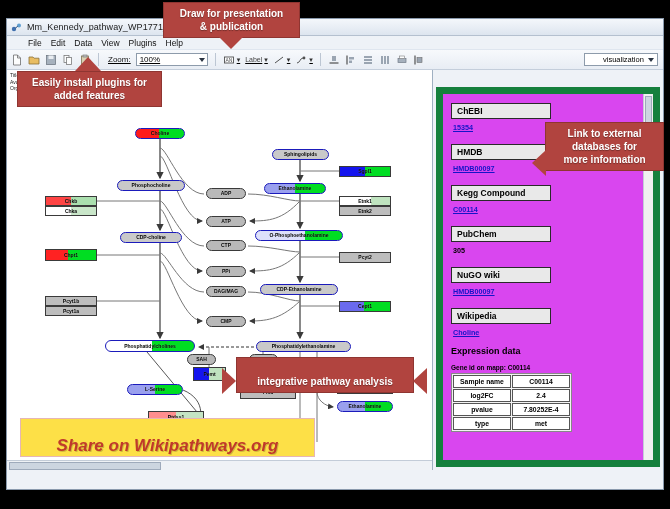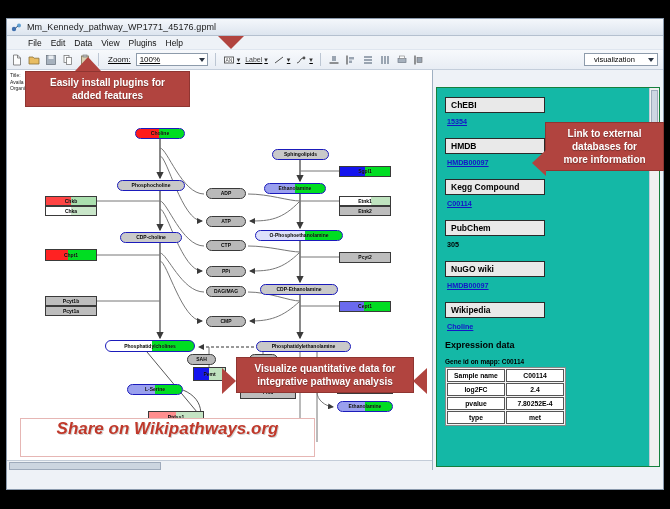--- a/index.html
+++ b/index.html
@@ -25,21 +25,21 @@
   .tb-ico svg{display:block}
   .tb-sep{width:1px;height:13px;background:#bcc6d3;margin:0 2px;flex:0 0 auto;}
   .zoom-label{font-size:8px;color:#111;margin-left:2px;}
   .zoom-box{width:72px;height:13px;background:#fff;border:1px solid #8d9bab;font-size:8px;
             display:flex;align-items:center;padding-left:3px;box-sizing:border-box;position:relative;}
   .zoom-box .arr{position:absolute;right:2px;top:4px;border-left:3px solid transparent;
             border-right:3px solid transparent;border-top:4px solid #2a3442;}
   .tb-drop{font-size:7px;color:#333;margin-left:-3px;}
   .tb-lbl{font-size:7px;color:#444;}
   .vis-box{position:absolute;right:5px;top:3px;width:74px;height:13px;background:#fff;border:1px solid #8d9bab;
-           font-size:7.5px;display:flex;align-items:center;padding-left:9px;box-sizing:border-box;}
+           font-size:7.5px;display:flex;align-items:center;padding-left:18px;box-sizing:border-box;}
   .vis-box .arr{position:absolute;right:3px;top:4px;border-left:3px solid transparent;
             border-right:3px solid transparent;border-top:4px solid #2a3442;}
 
   
   .content{position:absolute;left:0;top:51px;right:0;bottom:19px;display:flex;}
   .canvas{position:relative;width:425px;background:#fff;border-right:1px solid #9fb0c2;overflow:hidden;}
   .sidepanel{flex:1;background:#eef2f7;position:relative;overflow:hidden;}
 
   
   .pw-meta{position:absolute;left:3px;top:2px;font-size:5px;color:#222;line-height:6.5px;}
@@ -60,32 +60,32 @@
   .callout{position:absolute;background:#b1443f;color:#fff;font-weight:bold;text-align:center;
            font-size:10px;line-height:13px;border:1px solid #8f3531;padding:4px 7px;box-sizing:border-box;
            z-index:40;text-shadow:0 1px 1px rgba(0,0,0,.35);}
   .arrow-down{position:absolute;width:0;height:0;border-left:13px solid transparent;
            border-right:13px solid transparent;border-top:13px solid #b1443f;z-index:40;}
   .arrow-up{position:absolute;width:0;height:0;border-left:13px solid transparent;
            border-right:13px solid transparent;border-bottom:14px solid #b1443f;z-index:40;}
   .arrow-left{position:absolute;width:0;height:0;border-top:13px solid transparent;
            border-bottom:13px solid transparent;border-right:14px solid #b1443f;z-index:40;}
   .share{position:absolute;left:20px;top:418px;width:293px;height:37px;border:1px solid #e6b6b4;
-         background:#ffffff;display:flex;align-items:flex-start;justify-content:center;z-index:42;}
+         background:#fde047;display:flex;align-items:flex-end;justify-content:center;z-index:42;}
   .share span{font-size:17px;font-weight:bold;font-style:italic;color:#c0392b;
          text-shadow:1px 1px 0 rgba(0,0,0,.18);}
 
   
   .tabs{display:flex;align-items:flex-end;height:15px;padding-left:8px;gap:1px;
         border-bottom:1px solid #9aa8b8;background:#eef2f7;}
   .tab{font-size:7.5px;padding:2px 4px 1px;border:1px solid #9aa8b8;border-bottom:none;
        background:linear-gradient(#fbfcfe,#e3e9f1);color:#111;white-space:nowrap;}
   .tab.active{background:#fff;font-weight:bold;padding-bottom:2px;margin-bottom:-1px;}
-  .bp-scroll{position:absolute;left:3px;top:17px;right:3px;bottom:3px;background:#14b8a6;
-             border:1px solid #15803d;overflow:hidden;}
+  .bp-scroll{position:absolute;left:3px;top:17px;right:3px;bottom:3px;background:#d946ef;
+             border:7px solid #15803d;overflow:hidden;}
   .bp-inner{position:absolute;left:8px;right:12px;top:6px;bottom:0;}
   .db-head{display:inline-block;min-width:88px;border:1px solid #2a2a2a;background:#e9e9e9;
            font-size:8.5px;font-weight:bold;padding:2px 5px;margin-bottom:4px;color:#000;}
   .db-link{display:block;font-size:7.2px;color:#1414c8;margin:0 0 9px 2px;font-weight:bold;}
   .db-plain{display:block;font-size:7.2px;color:#000;margin:0 0 9px 2px;font-weight:bold;}
   .exp-title{font-size:9px;font-weight:bold;color:#000;margin:2px 0 8px 0;}
   .gid{font-size:6.5px;font-weight:bold;color:#000;margin-bottom:2px;}
   table.expt{border-collapse:separate;border-spacing:1px;border:1px solid #888;background:#f3f3f3;}
   table.expt td{border:1px solid #555;background:#fff;font-size:6.8px;font-weight:bold;
                 text-align:center;padding:2px 4px;min-width:48px;color:#000;}
@@ -467,37 +467,41 @@
           </div>
           <div class="scrollbar-v">
             <div class="sb-thumb"></div>
           </div>
         </div>
       </div>
     </div>
 
   </div>
 
+  <div class="callout" style="left:163px;top:2px;width:137px;">
+    <span>Draw for presentation</span><br>
+    <span>&amp; publication</span>
+  </div>
   <div class="arrow-down" style="left:218px;top:36px;"></div>
 
-  <div class="callout" style="left:25px;top:71px;width:165px;">
+  <div class="callout" style="left:17px;top:71px;width:145px;">
     <span>Easily install plugins for</span><br>
     <span>added features</span>
   </div>
   <div class="arrow-up" style="left:75px;top:57px;"></div>
 
   <div class="callout" style="left:545px;top:122px;width:119px;">
     <span>Link  to external</span><br>
     <span>databases  for</span><br>
     <span>more information</span>
   </div>
   <div class="arrow-left" style="left:532px;top:150px;"></div>
 
   <div class="callout" style="left:236px;top:357px;width:178px;">
-    <span>Visualize quantitative data  for</span><br>
+    <br>
     <span>integrative pathway analysis</span>
   </div>
   <div class="arrow-left" style="left:222px;top:368px;transform:rotate(180deg);"></div>
   <div class="arrow-left" style="left:413px;top:368px;"></div>
 
   <div class="share">
     <span>Share on Wikipathways.org</span>
   </div>
 </div>
 

